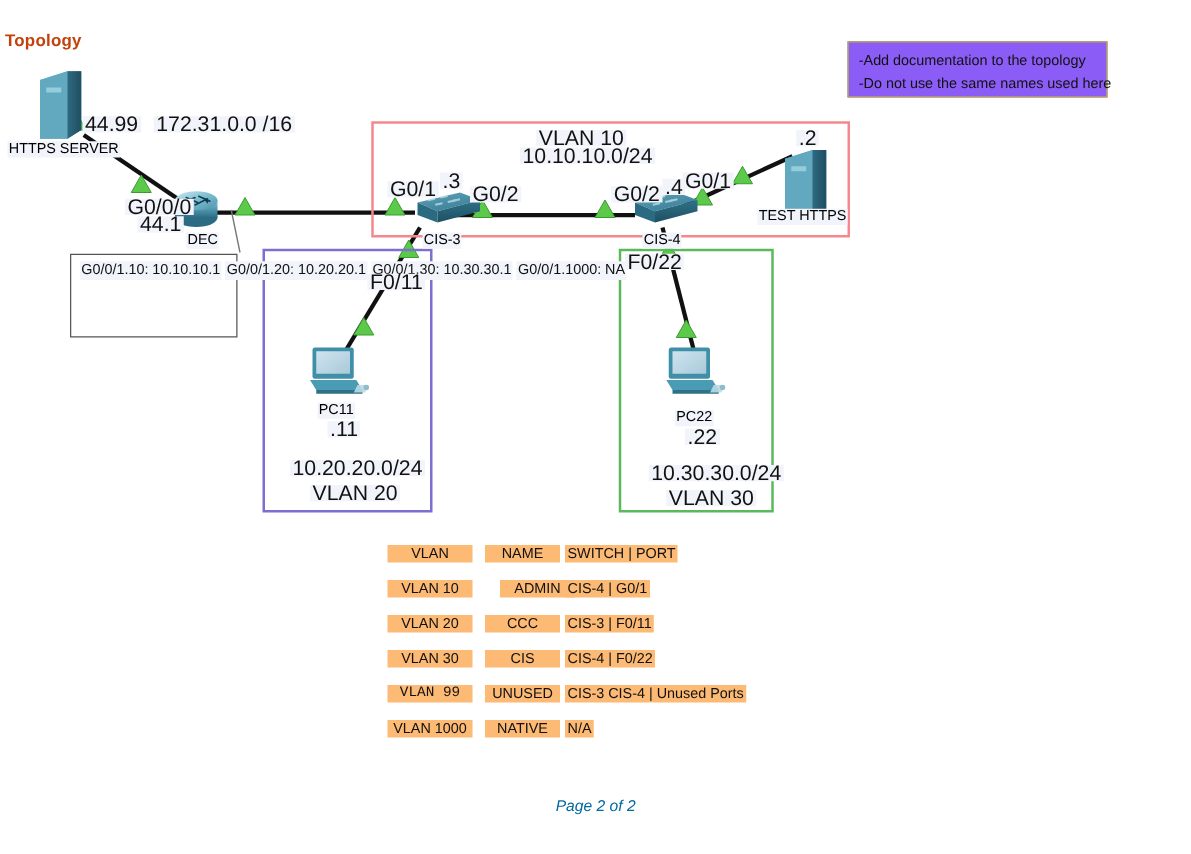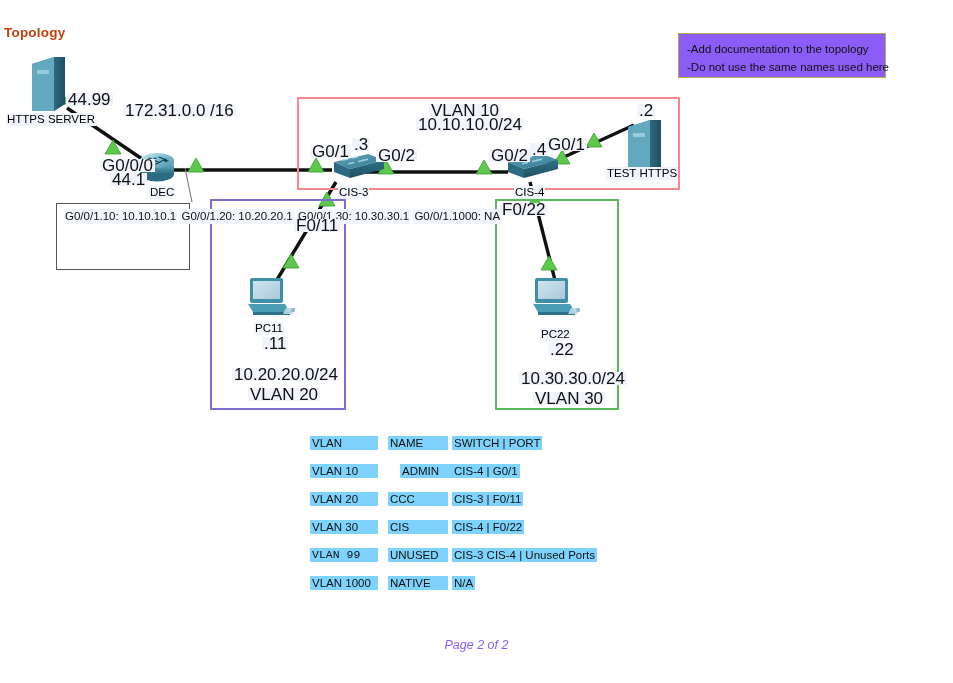--- a/index.html
+++ b/index.html
@@ -99,35 +99,36 @@
     font-size: 11.5px;
     color: #111;
   }
   .vtable .vrow {
     position: absolute;
     height: 14px;
     white-space: nowrap;
   }
   .vtable .vcell {
     position: absolute;
-    background: #7dd3fc;
+    background: #fdba74;
     padding: 0 2px;
     white-space: nowrap;
     line-height: 14px;
+    text-align: center;
   }
 
   .footer {
     position: absolute;
     width: 953px;
     left: 0;
     top: 638px;
     text-align: center;
     font-style: italic;
     font-size: 12.5px;
-    color: #8b5cf6;
+    color: #0369a1;
   }
 </style>
 </head>
 <body>
 
 <div class="page-title">Topology</div>
 
 <svg id="canvas" width="953" height="683" viewBox="0 0 953 683" xmlns="http://www.w3.org/2000/svg">
   <defs>
     <linearGradient id="gradServerFront" x1="0" y1="0" x2="1" y2="0">
@@ -304,21 +305,21 @@
 <div class="callout" style="left:56px; top:203px; width:134px; height:67px;">
   <div>G0/0/1.10:  10.10.10.1</div>
   <div>G0/0/1.20:  10.20.20.1</div>
   <div>G0/0/1.30:  10.30.30.1</div>
   <div>G0/0/1.1000: NA</div>
 </div>
 
 <div class="lbl" style="left:66px; top:93px;">44.99</div>
 <div class="devname" style="left:6px; top:113px;">HTTPS SERVER</div>
 
-<div class="lbl" style="left:123px; top:93px;margin-top:11px;">172.31.0.0 /16</div>
+<div class="lbl" style="left:123px; top:93px;">172.31.0.0 /16</div>
 
 <div class="lbl" style="left:100px; top:159px;">G0/0/0</div>
 <div class="lbl" style="left:110px; top:173px;">44.1</div>
 <div class="devname" style="left:149px; top:186px;">DEC</div>
 
 <div class="lbl c" style="left:429px; top:104px;">VLAN 10</div>
 <div class="lbl c" style="left:416px; top:118px;">10.10.10.0/24</div>
 
 <div class="lbl" style="left:310px; top:145px;">G0/1</div>
 <div class="lbl" style="left:352px; top:138px;">.3</div>

